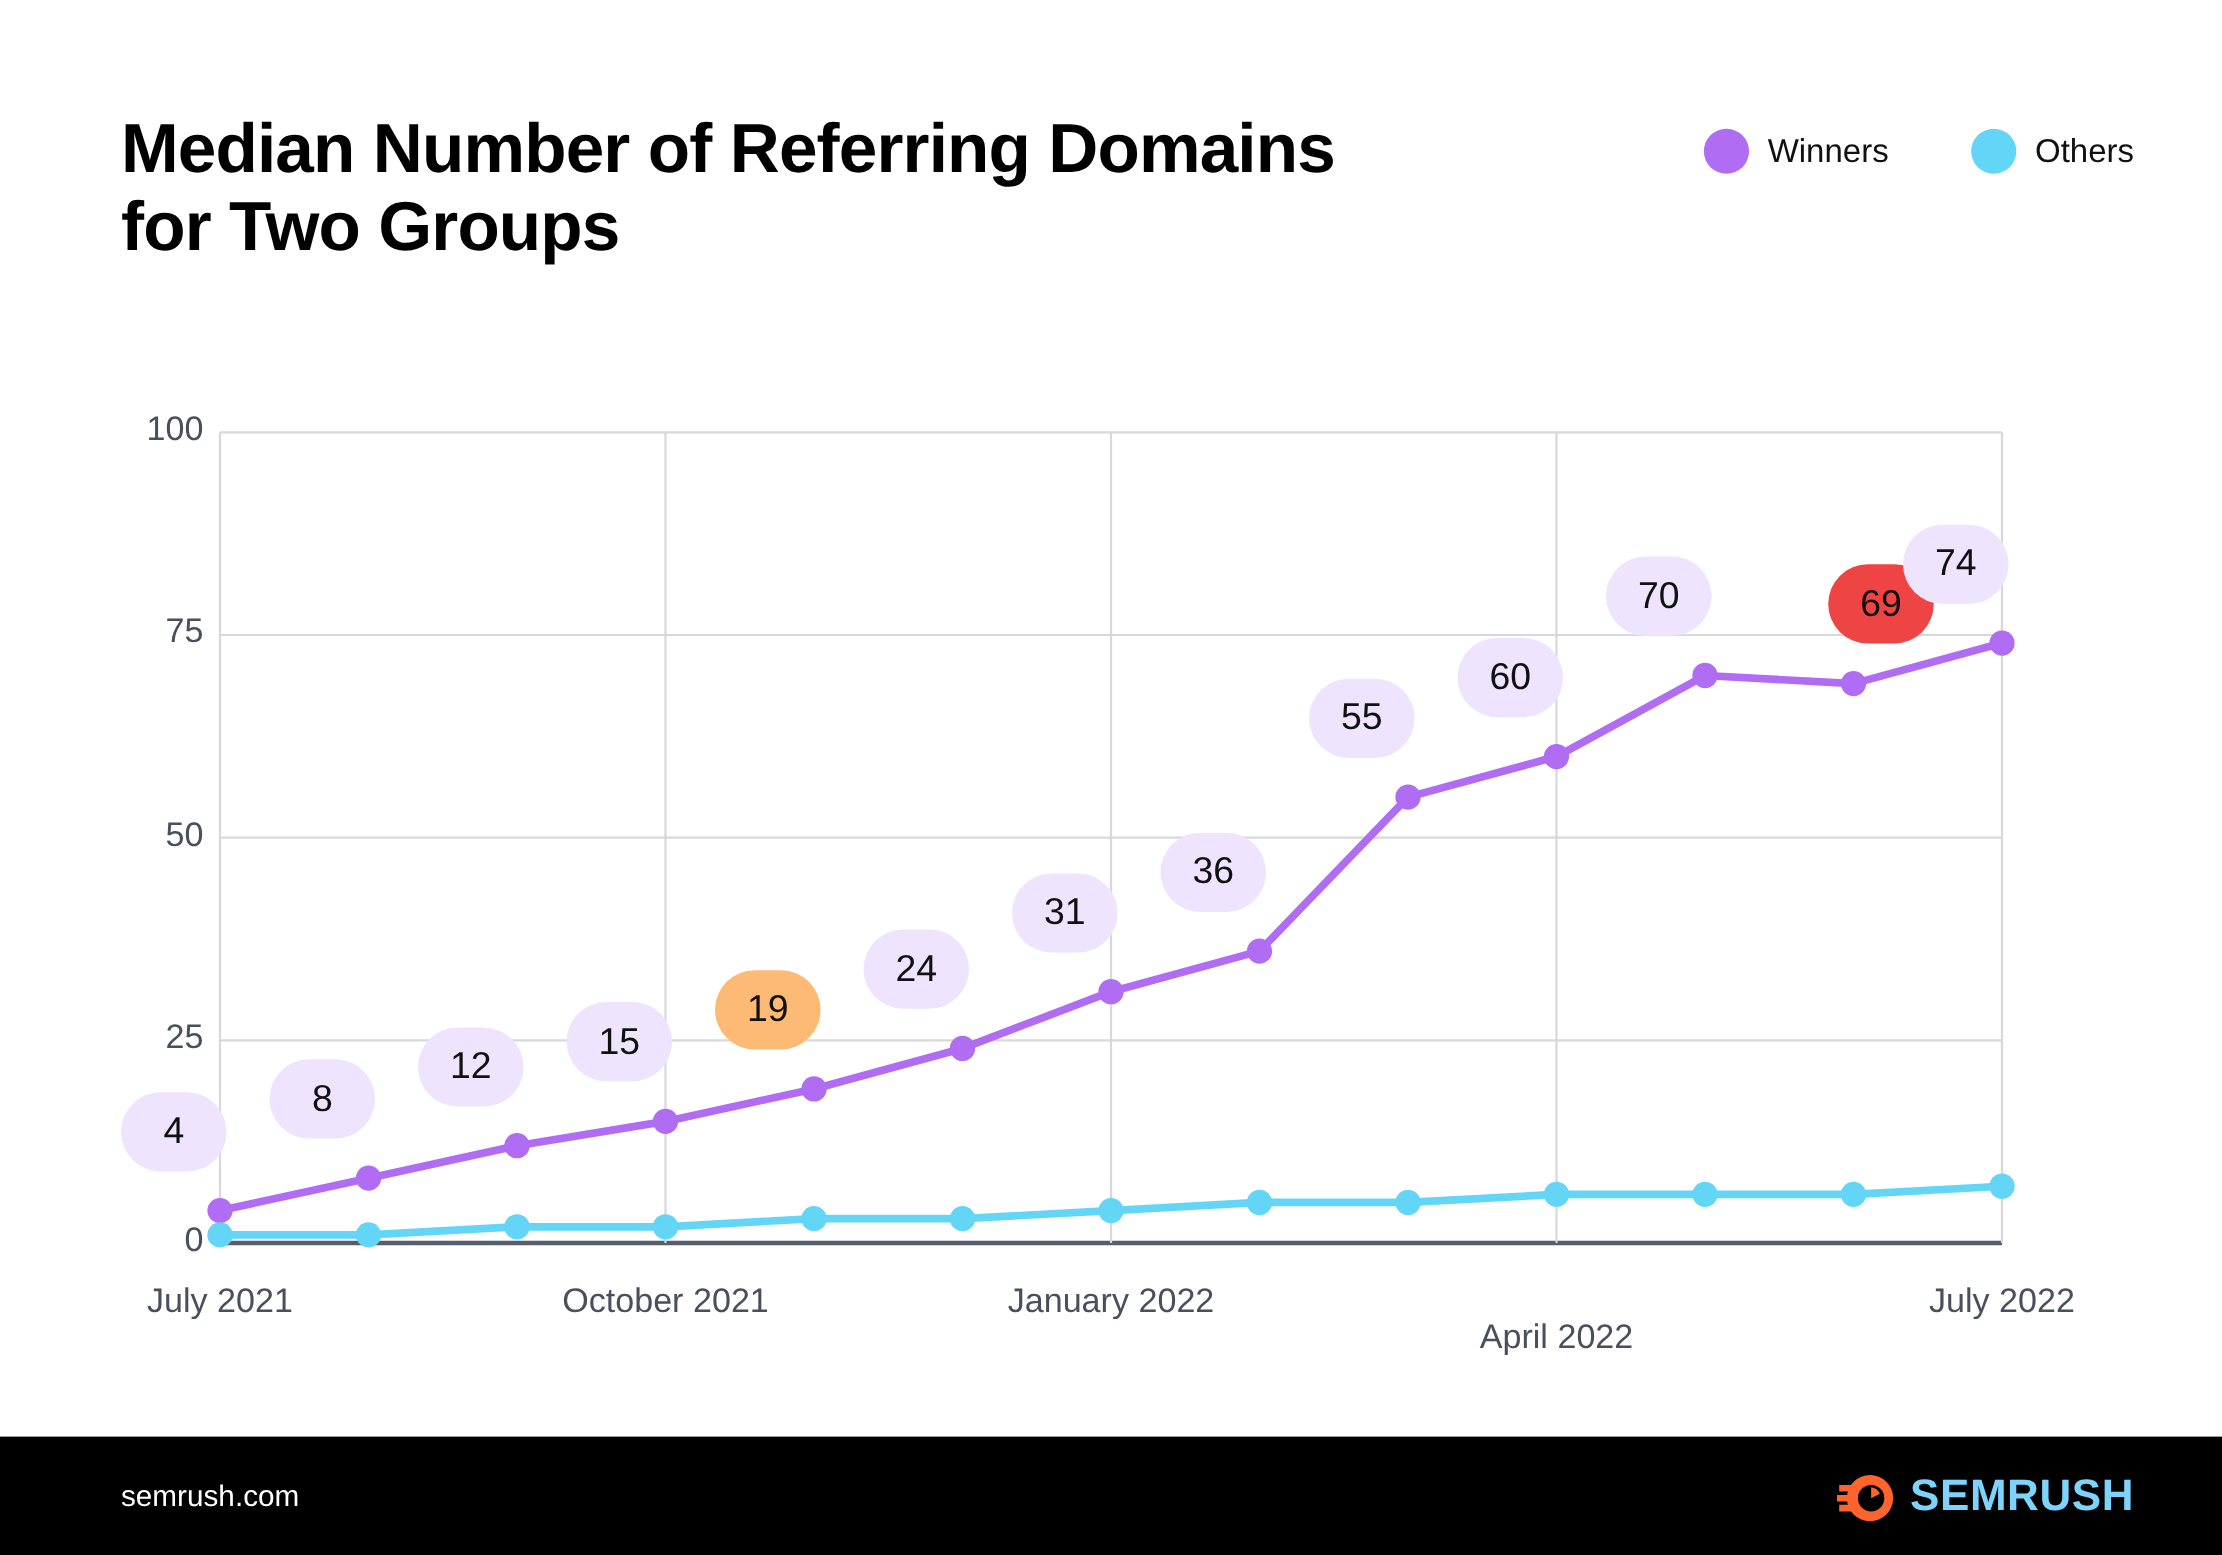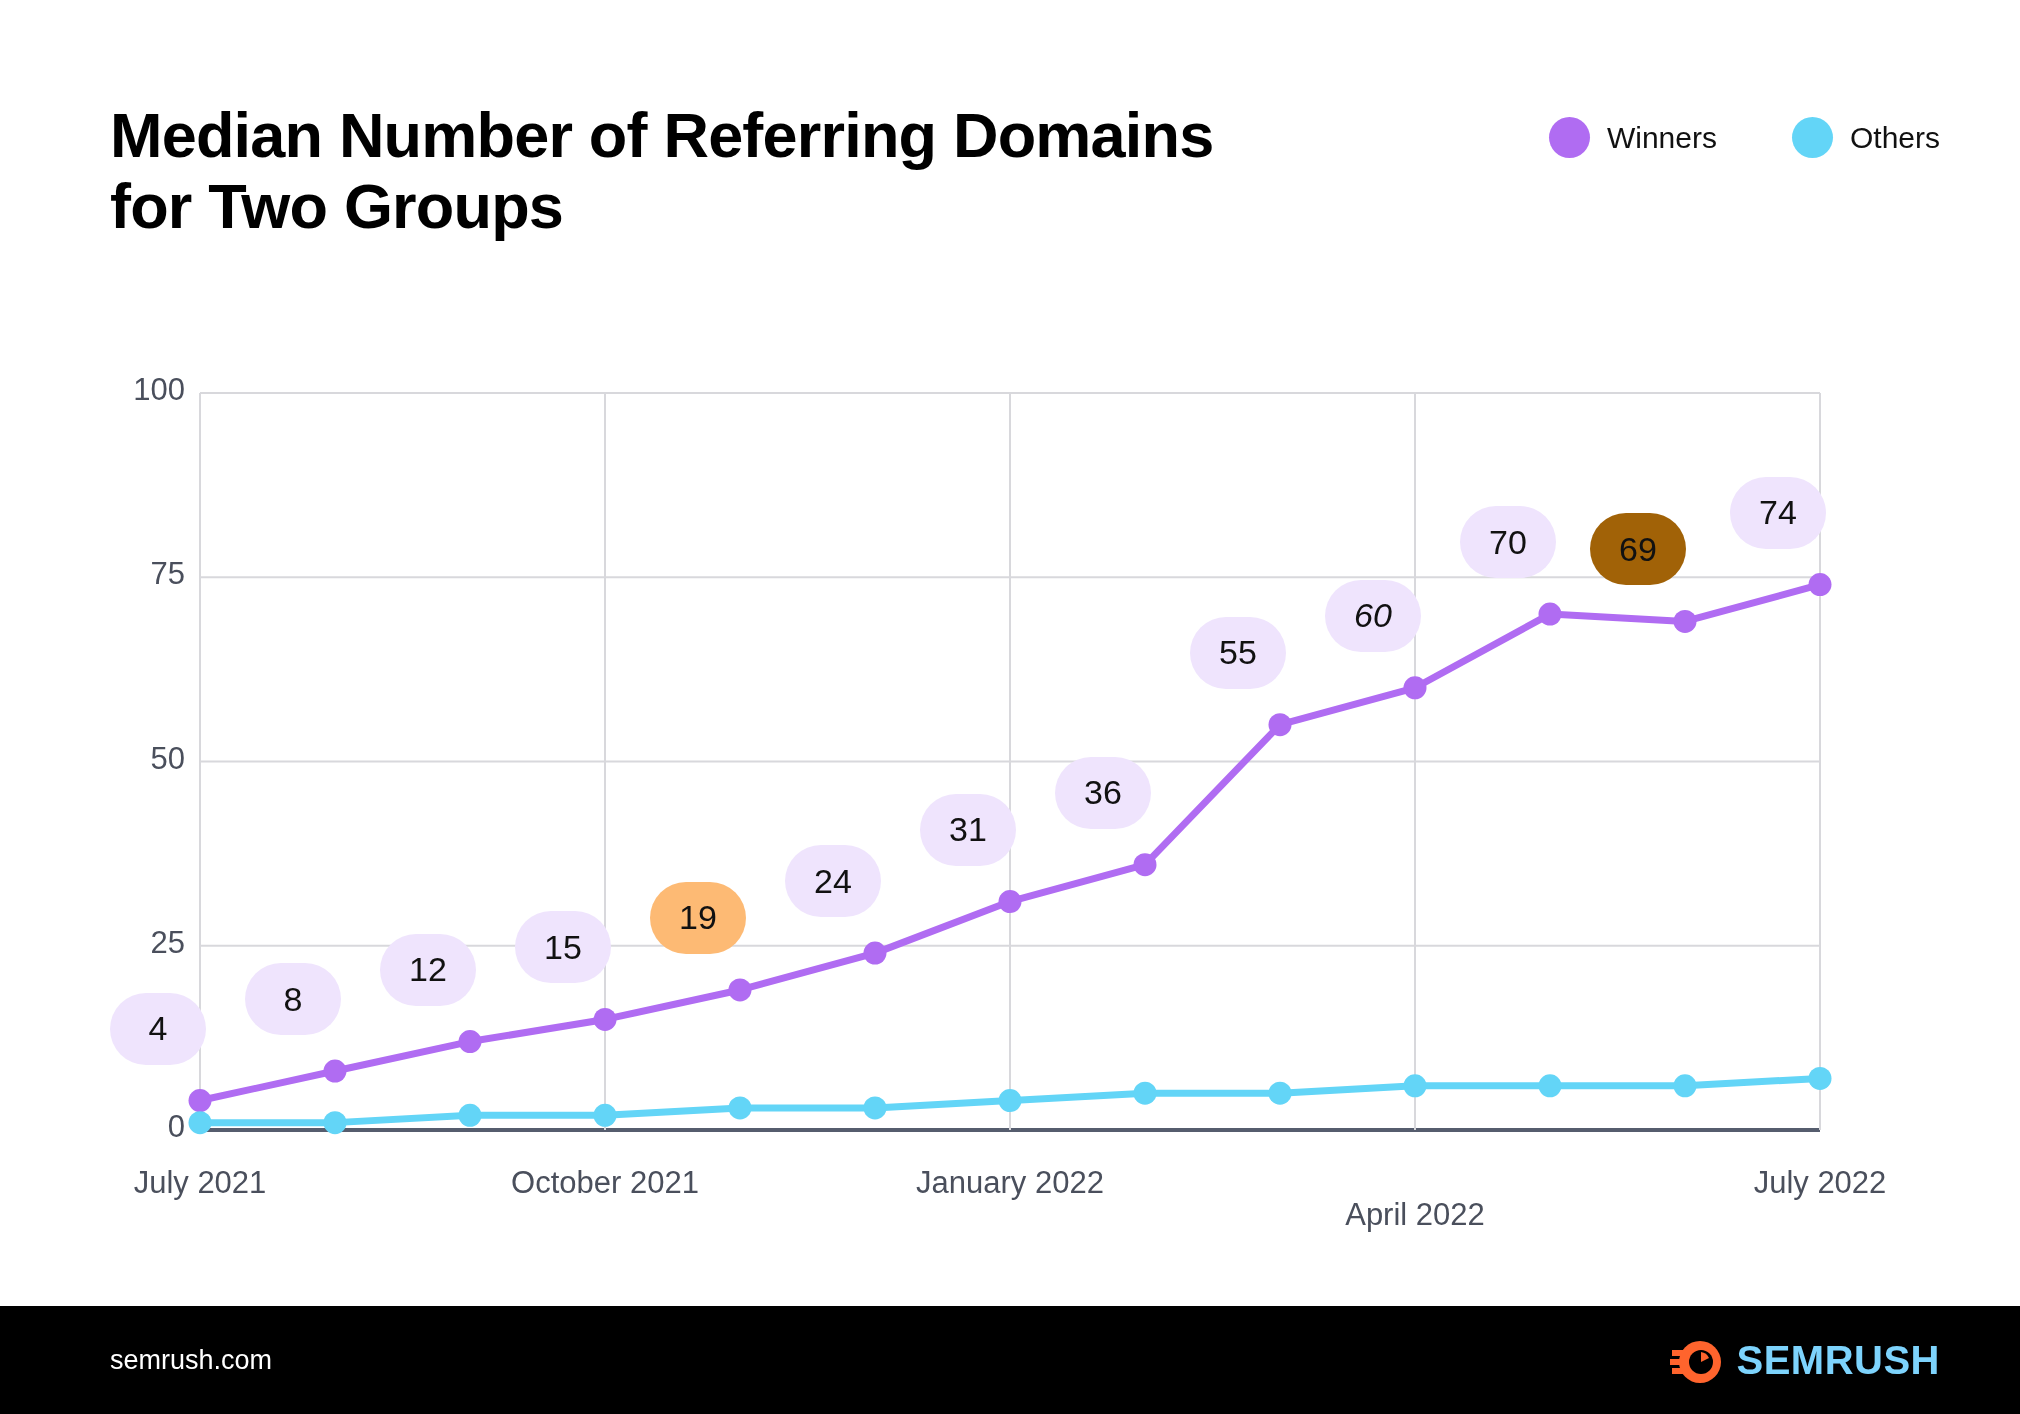--- a/index.html
+++ b/index.html
@@ -233,23 +233,23 @@
       <div class="x-tick-label" style="left: 1820px;">July 2022</div>
       <div class="data-pill" style="left: 158px; top: 1028.52px; background: rgb(239, 228, 253); color: rgb(17, 17, 17);">4</div>
       <div class="data-pill" style="left: 293px; top: 999.04px; background: rgb(239, 228, 253); color: rgb(17, 17, 17);">8</div>
       <div class="data-pill" style="left: 428px; top: 969.56px; background: rgb(239, 228, 253); color: rgb(17, 17, 17);">12</div>
       <div class="data-pill" style="left: 563px; top: 947.45px; background: rgb(239, 228, 253); color: rgb(17, 17, 17);">15</div>
       <div class="data-pill" style="left: 698px; top: 917.97px; background: #fdba74; color: rgb(17, 17, 17);">19</div>
       <div class="data-pill" style="left: 833px; top: 881.12px; background: rgb(239, 228, 253); color: rgb(17, 17, 17);">24</div>
       <div class="data-pill" style="left: 968px; top: 829.53px; background: rgb(239, 228, 253); color: rgb(17, 17, 17);">31</div>
       <div class="data-pill" style="left: 1103px; top: 792.68px; background: rgb(239, 228, 253); color: rgb(17, 17, 17);">36</div>
       <div class="data-pill" style="left: 1238px; top: 652.65px; background: rgb(239, 228, 253); color: rgb(17, 17, 17);">55</div>
-      <div class="data-pill" style="left: 1373px; top: 615.8px; background: rgb(239, 228, 253); color: rgb(17, 17, 17); font-style: italic;">60</div>
+      <div class="data-pill" style="left: 1373px; top: 615.8px; background: rgb(239, 228, 253); color: rgb(17, 17, 17);">60</div>
       <div class="data-pill" style="left: 1508px; top: 542.1px; background: rgb(239, 228, 253); color: rgb(17, 17, 17);">70</div>
-      <div class="data-pill" style="left: 1638px; top: 549.47px; background: #a16207; color: rgb(17, 17, 17);">69</div>
+      <div class="data-pill" style="left: 1710px; top: 549.47px; background: #ef4444; color: rgb(17, 17, 17);">69</div>
       <div class="data-pill" style="left: 1778px; top: 512.62px; background: rgb(239, 228, 253); color: rgb(17, 17, 17);">74</div>
     </div>
 
   <div id="footer">
     <div id="footer-url">semrush.com</div>
     <div id="footer-logo">
       <svg width="52" height="52" viewBox="0 0 52 52">
         <path d="M2 16 L20 16 L20 22 L2 22 Z" fill="#ff642d"></path>
         <path d="M0 25 L20 25 L20 31 L0 31 Z" fill="#ff642d"></path>
         <path d="M2 34 L20 34 L20 40 L2 40 Z" fill="#ff642d"></path>

